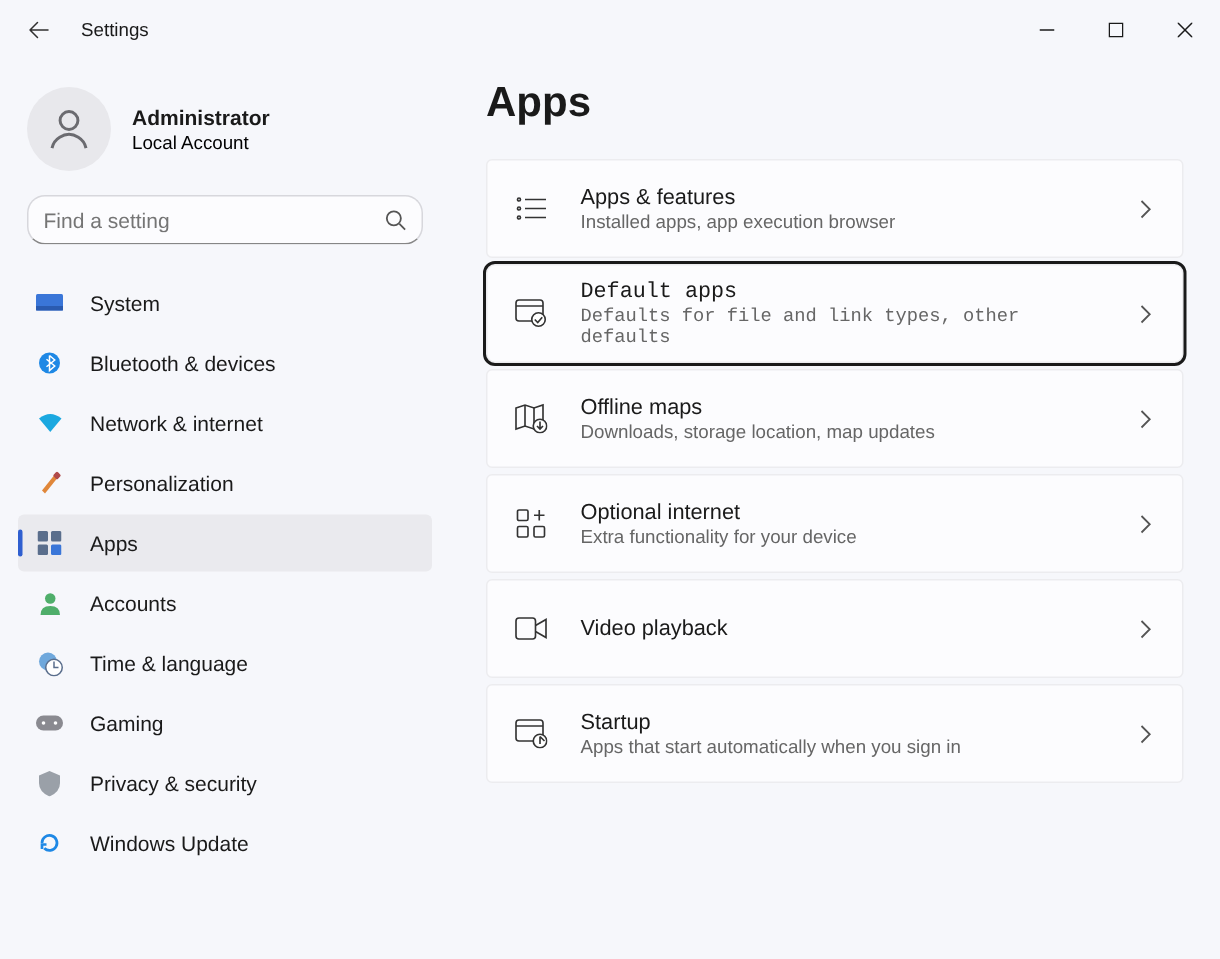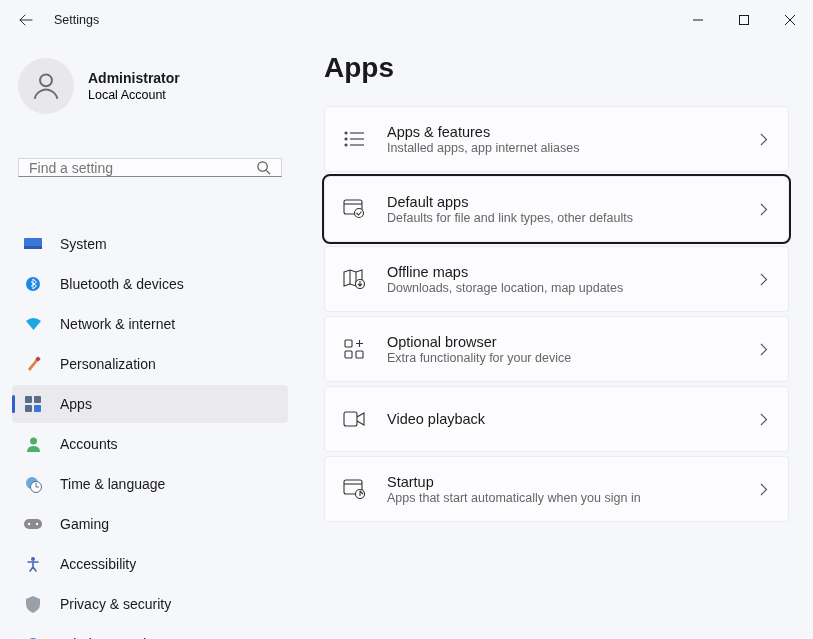--- a/index.html
+++ b/index.html
@@ -31,41 +31,41 @@
     width: 46px; height: 32px;
     display:flex;align-items:center;justify-content:center;
   }
   .content {
     display:flex;
     height: calc(100% - 40px);
   }
   .sidebar {
     width: 300px;
     padding: 8px 4px 0 4px;
-    display:flex;flex-direction:column;gap:28px;
+    display:flex;flex-direction:column;
   }
   .profile {
     display:flex;align-items:center;
     padding: 10px 14px 16px 14px;
     gap: 14px;
   }
   .avatar {
     width: 56px;height:56px;border-radius:50%;
     background:#e8e8ec;
     display:flex;align-items:center;justify-content:center;
   }
   .profile-name { font-size:14px; font-weight:600; }
   .profile-sub { font-size:12.5px; color:#000000; margin-top:2px; }
   .search-wrap { padding: 0 14px 12px 14px; }
   .search {
     width: 100%;
-    height: 19px;
+    height: 33px;
     border: 1px solid #d7d7dc;
     border-bottom: 1.5px solid #868686;
-    border-radius: 0;
+    border-radius: 12px;
     background: #fcfcfe;
     display:flex;align-items:center;
     padding: 0 10px;
   }
   .search input {
     border:none;outline:none;background:transparent;
     flex:1;font-size:14px;color:#555;
   }
   .nav { padding: 8px 8px 0 8px; display:flex;flex-direction:column; gap:2px;}
   .nav-item {
@@ -101,20 +101,21 @@
     border-radius:4px;
     height: 66px;
     display:flex;align-items:center;
     padding: 0 20px 0 18px;
     gap: 22px;
   }
   .card.focused {
     outline: 2px solid #1a1a1a;
     outline-offset: 0;
     border-radius:6px;
+    font-family:Liberation Mono, monospace;
   }
   .card-icon { width:22px;height:22px;display:flex;align-items:center;justify-content:center;}
   .card-body { flex:1; }
   .card-title { font-size:14.5px; }
   .card-sub { font-size:12.5px; color:#666; margin-top:1px;}
   .chevron { color:#555; }
   svg { display:block; }
 </style>
 </head>
 <body>
@@ -239,29 +240,20 @@
             <svg width="18" height="12" viewBox="0 0 18 12">
               <rect x="0" y="1" width="18" height="10" rx="5" fill="#8a8a90"></rect>
               <circle cx="5" cy="6" r="1.2" fill="#fff"></circle>
               <circle cx="13" cy="6" r="1.2" fill="#fff"></circle>
             </svg>
           </span>
         <span>Gaming</span>
       </div>
       <div class="nav-item">
         <span class="nav-icon">
-            <svg width="16" height="16" viewBox="0 0 16 16">
-              <circle cx="8" cy="3" r="2" fill="#4a67b5"></circle>
-              <path d="M3 6h10M8 6v5M8 11l-3 4M8 11l3 4" stroke="#4a67b5" stroke-width="1.6" stroke-linecap="round"></path>
-            </svg>
-          </span>
-        <span>Accessibility</span>
-      </div>
-      <div class="nav-item">
-        <span class="nav-icon">
             <svg width="14" height="17" viewBox="0 0 14 17">
               <path d="M7 0 L14 3 V8 Q14 14 7 17 Q0 14 0 8 V3 Z" fill="#9aa0a8"></path>
             </svg>
           </span>
         <span>Privacy &amp; security</span>
       </div>
       <div class="nav-item">
         <span class="nav-icon">
             <svg width="16" height="16" viewBox="0 0 16 16">
               <path d="M3 8a5 5 0 1 1 1.5 3.5" stroke="#1e88e5" stroke-width="1.8" fill="none"></path>
@@ -283,21 +275,21 @@
               <circle cx="2" cy="3" r="1"></circle>
               <line x1="6" y1="3" x2="20" y2="3"></line>
               <circle cx="2" cy="9" r="1"></circle>
               <line x1="6" y1="9" x2="20" y2="9"></line>
               <circle cx="2" cy="15" r="1"></circle>
               <line x1="6" y1="15" x2="20" y2="15"></line>
             </svg>
           </span>
         <div class="card-body">
           <div class="card-title">Apps &amp; features</div>
-          <div class="card-sub">Installed apps, app internet aliases</div>
+          <div class="card-sub">Installed apps, app execution browser</div>
         </div>
         <span class="chevron">
             <svg width="8" height="13" viewBox="0 0 8 13">
               <path d="M1 1l5.5 5.5L1 12" stroke="#555" stroke-width="1.2" fill="none"></path>
             </svg>
           </span>
       </div>
 
       <div class="card focused">
         <span class="card-icon">
@@ -342,21 +334,21 @@
       <div class="card">
         <span class="card-icon">
             <svg width="20" height="20" viewBox="0 0 20 20" stroke="#333" stroke-width="1.1" fill="none">
               <rect x="1" y="1" width="7" height="7" rx="1"></rect>
               <rect x="1" y="12" width="7" height="7" rx="1"></rect>
               <rect x="12" y="12" width="7" height="7" rx="1"></rect>
               <path d="M15.5 1v7M12 4.5h7"></path>
             </svg>
           </span>
         <div class="card-body">
-          <div class="card-title">Optional browser</div>
+          <div class="card-title">Optional internet</div>
           <div class="card-sub">Extra functionality for your device</div>
         </div>
         <span class="chevron">
             <svg width="8" height="13" viewBox="0 0 8 13">
               <path d="M1 1l5.5 5.5L1 12" stroke="#555" stroke-width="1.2" fill="none"></path>
             </svg>
           </span>
       </div>
 
 

